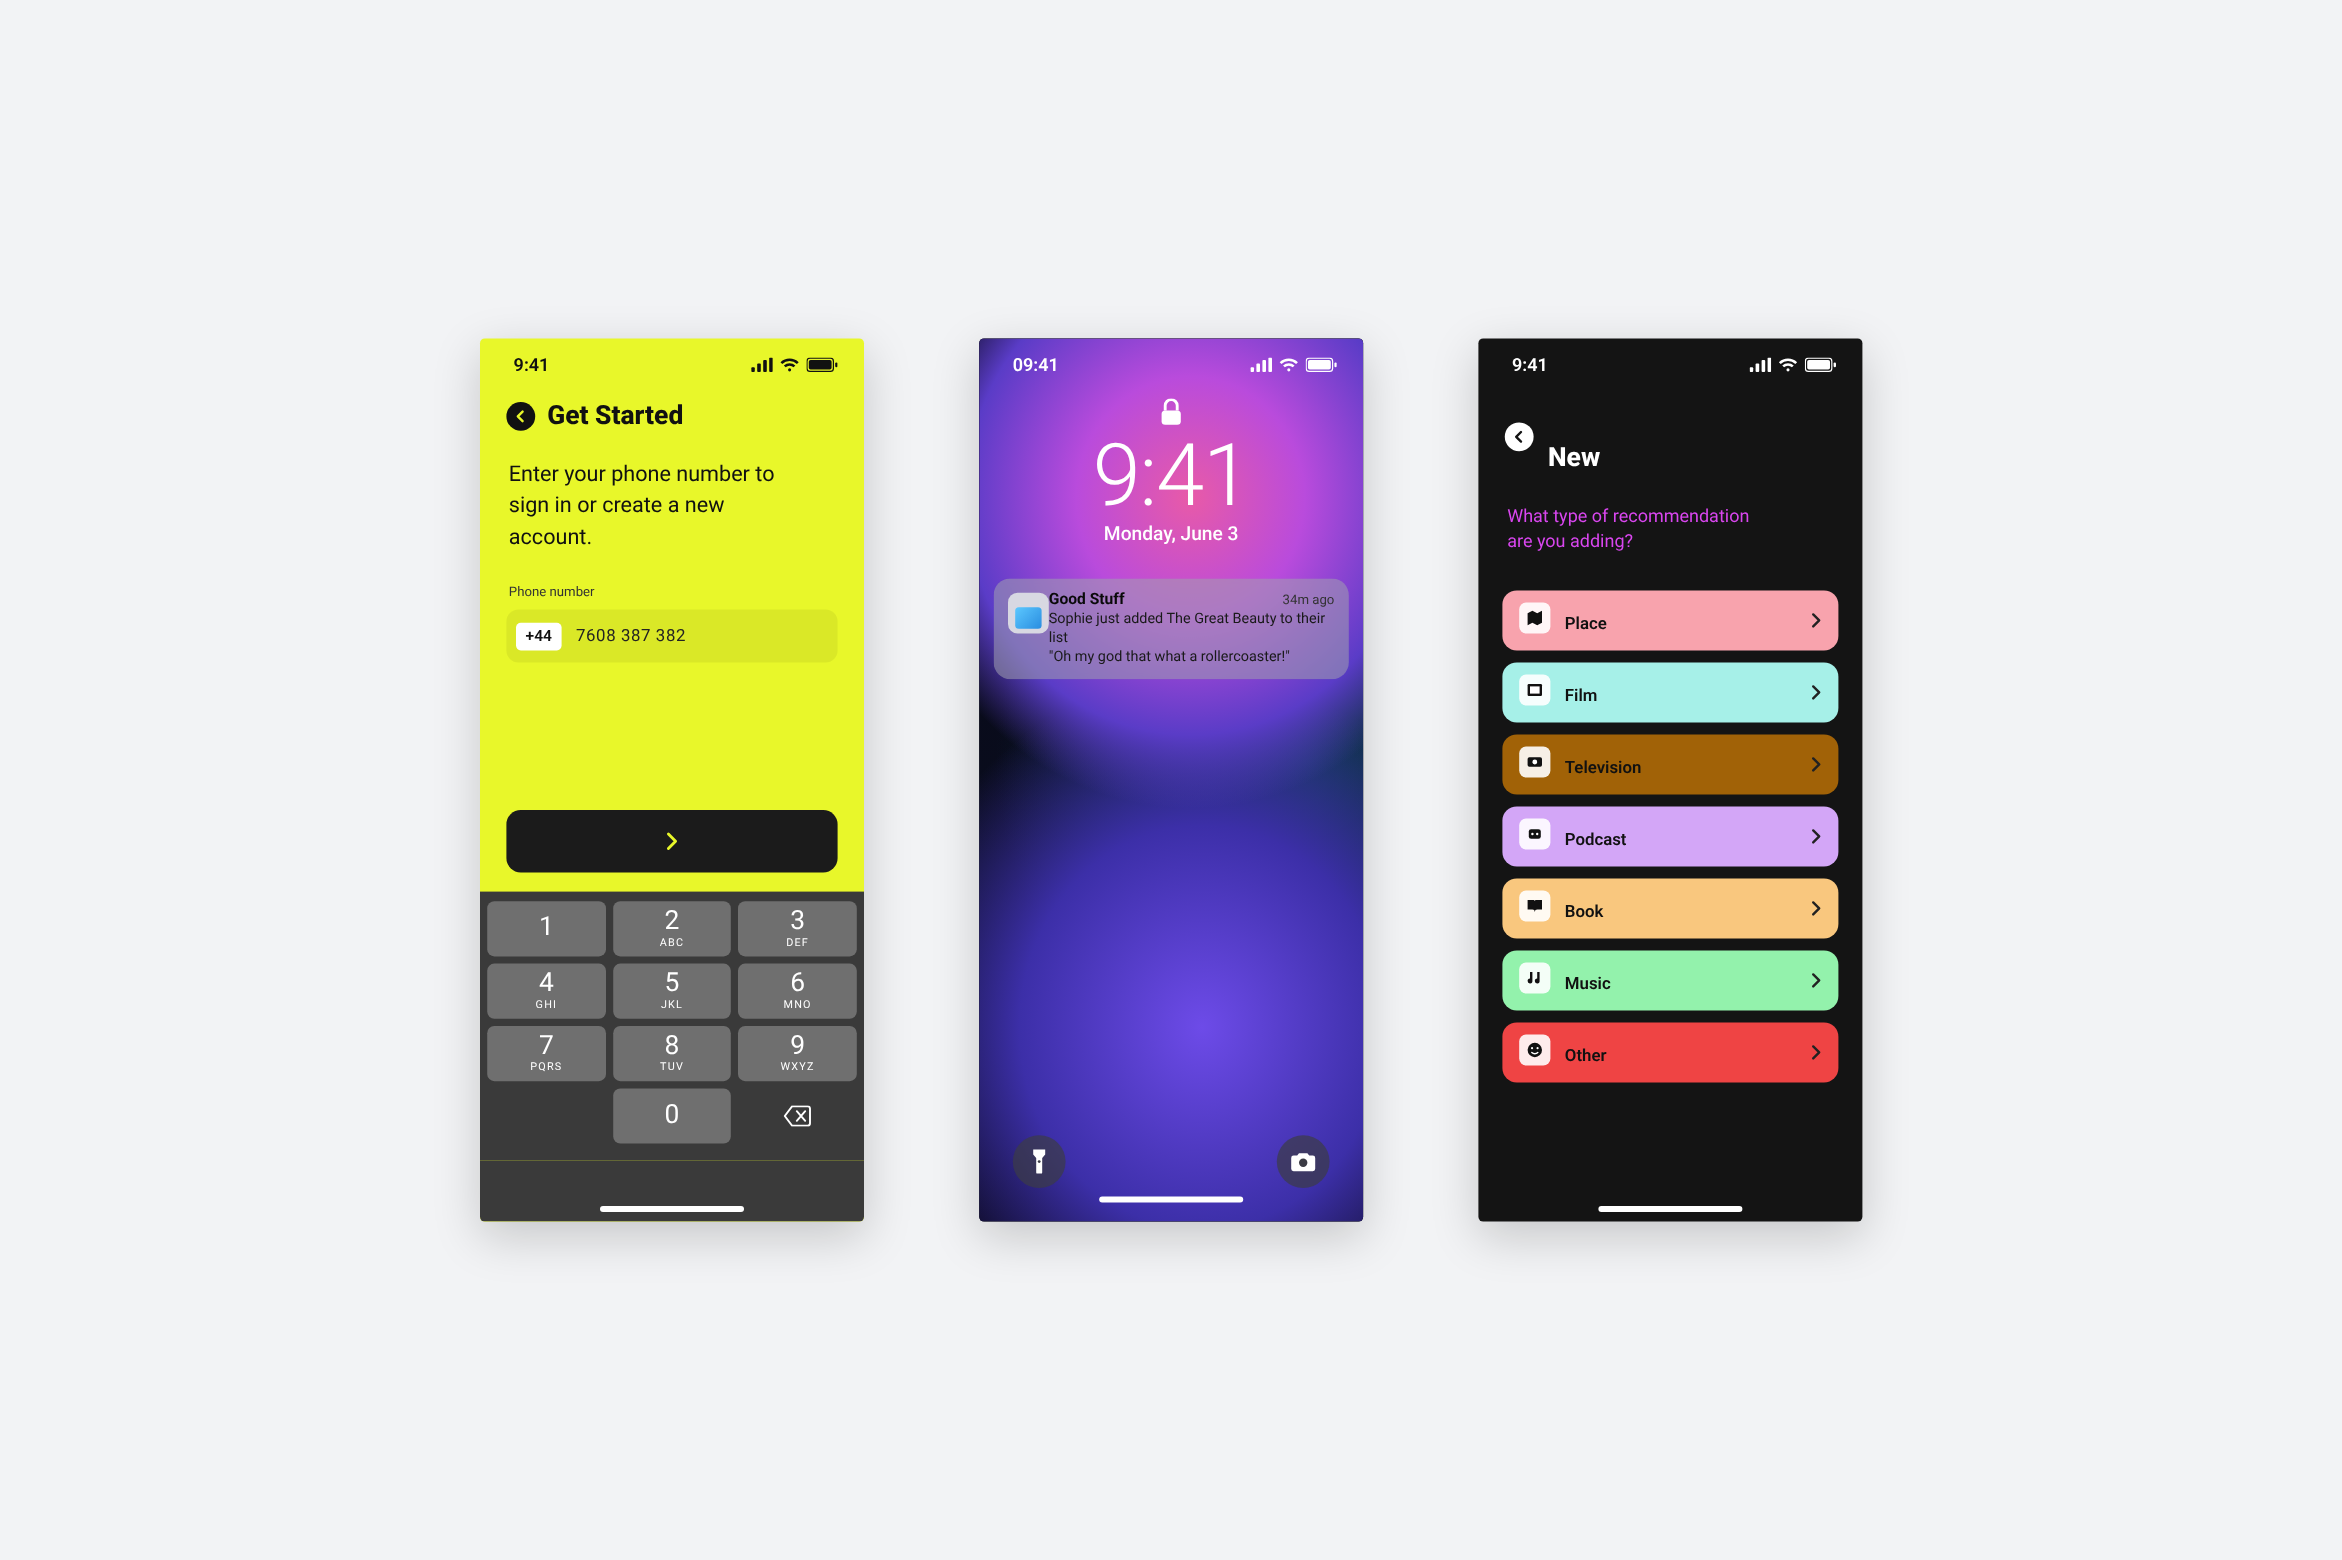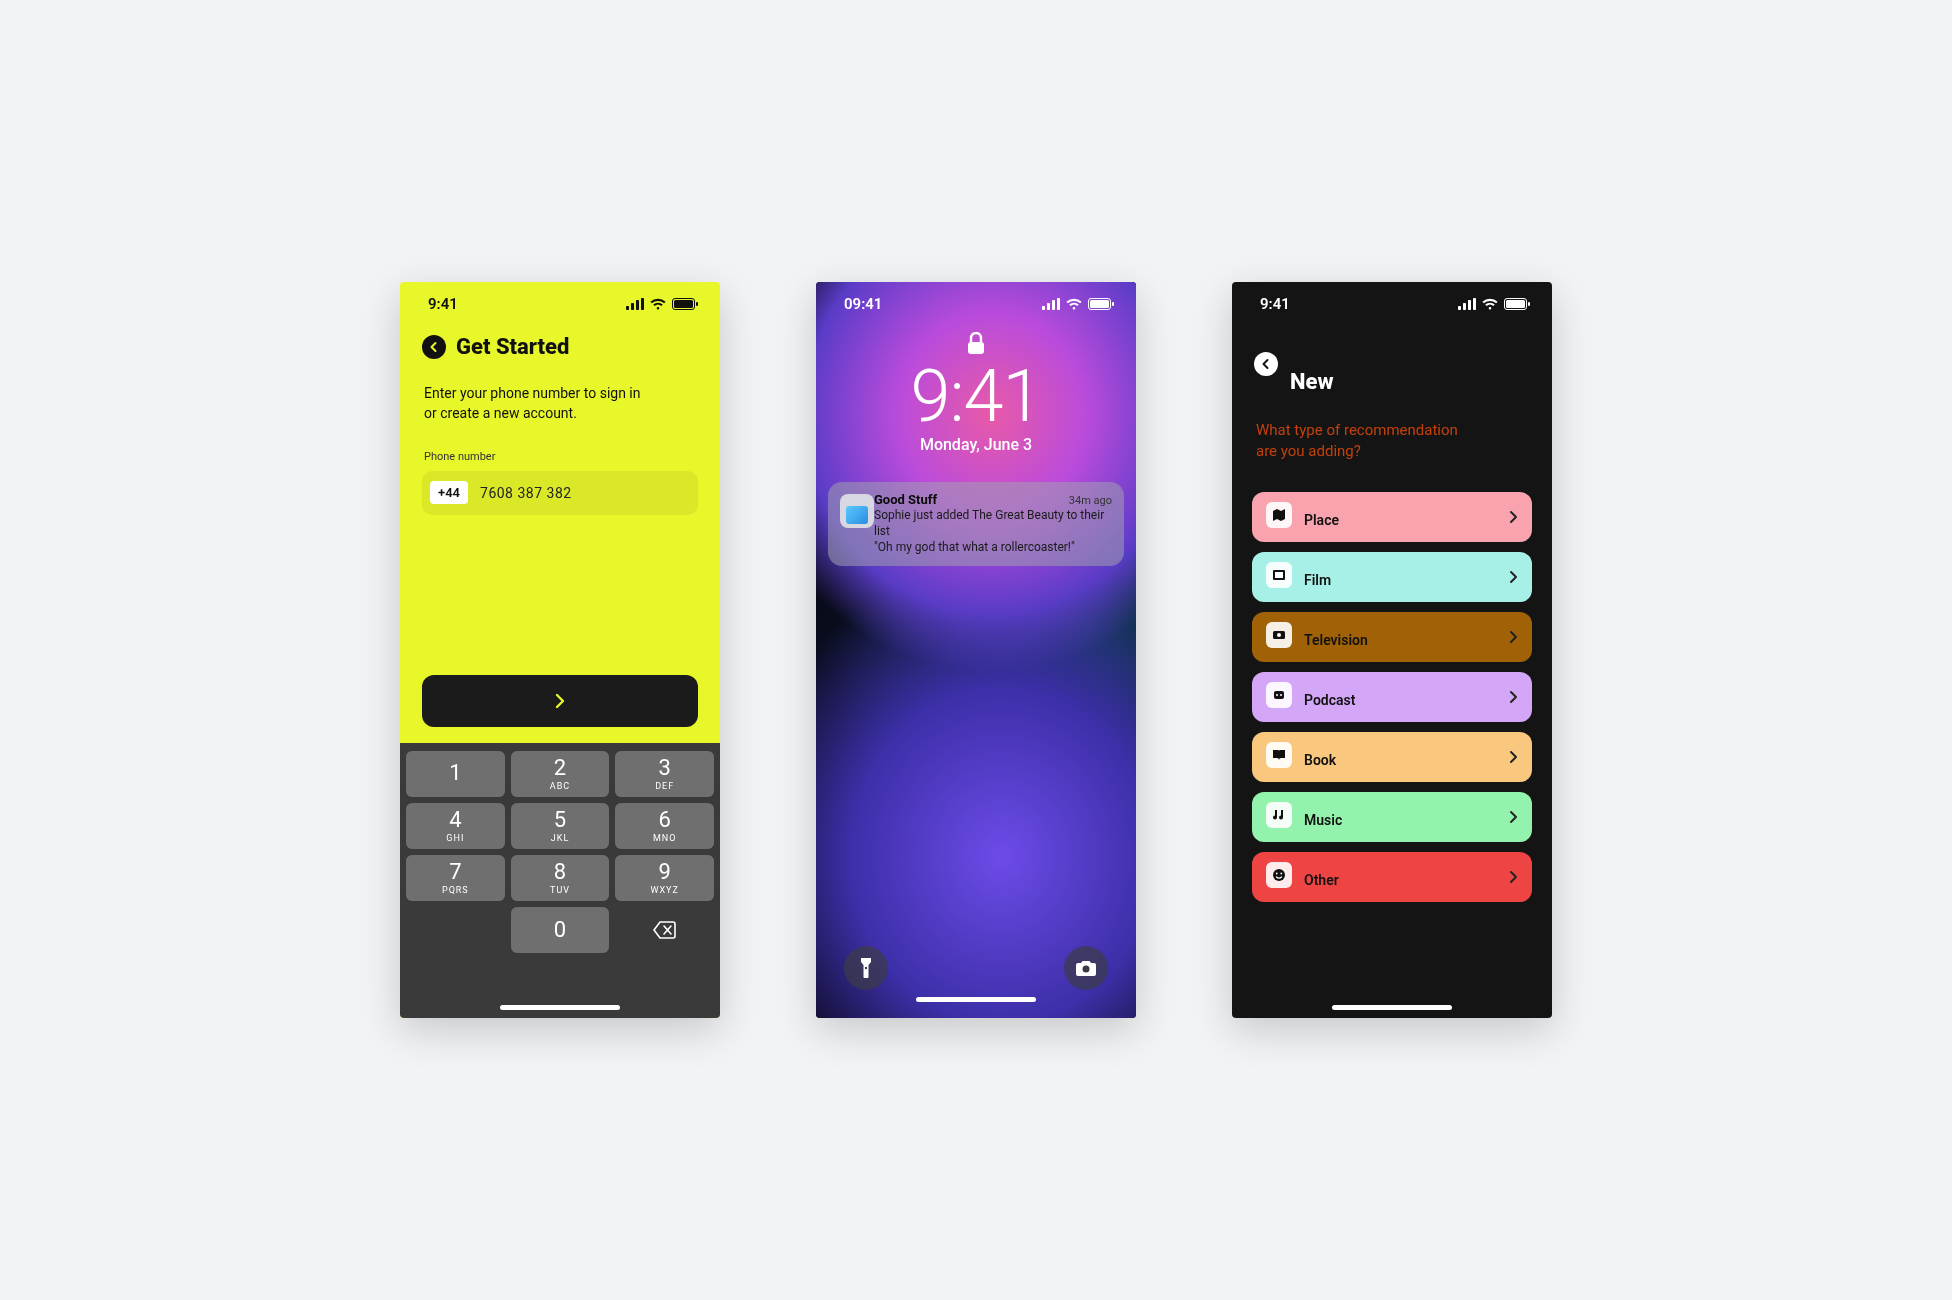--- a/index.html
+++ b/index.html
@@ -38,21 +38,21 @@
   .status-right svg { display: block; }
 
   
   .s1 { background: #e8f72a; color: #111; }
   .s1 .header { display: flex; align-items: center; gap: 10px; padding: 8px 22px 4px; }
   .back-circle {
     width: 24px; height: 24px; border-radius: 50%; background: #111;
     display: flex; align-items: center; justify-content: center;
   }
   .s1 .title { font-size: 22px; font-weight: 800; }
-  .s1 .subtitle { padding: 20px 24px 0; font-size: 14px; line-height: 1.45; color: #111; max-width: 280px; }
+  .s1 .subtitle { padding: 20px 24px 0; font-size: 18px; line-height: 1.45; color: #111; max-width: 280px; }
   .s1 .field-label { padding: 26px 24px 8px; font-size: 11px; color: #333; }
   .s1 .phone-input {
     margin: 0 22px; height: 44px; border-radius: 10px;
     background: rgba(0,0,0,0.06);
     display: flex; align-items: center; gap: 12px; padding: 0 8px;
   }
   .cc-box {
     background: #fff; border-radius: 4px; padding: 4px 8px;
     font-size: 13px; font-weight: 600; color: #111;
   }
@@ -122,21 +122,21 @@
     display: flex; align-items: center; justify-content: center;
   }
   .s2 .home-ind { position: absolute; bottom: 8px; left: 50%; transform: translateX(-50%); }
 
   
   .s3 { background: #141414; color: #fff; }
   .s3 .status-bar { color: #fff; }
   .s3 .header { display: flex; align-items: center; gap: 12px; padding: 8px 22px 4px; }
   .s3 .back-circle { background: #fff; }
   .s3 .title { font-size: 22px; font-weight: 800; color: #fff; margin-top: 35px; }
-  .s3 .subtitle { padding: 22px 24px 0; font-size: 15px; line-height: 1.4; color: #c2410c; max-width: 260px; }
+  .s3 .subtitle { padding: 22px 24px 0; font-size: 15px; line-height: 1.4; color: #d946ef; max-width: 260px; }
   .cat-list { padding: 30px 20px 0; display: flex; flex-direction: column; gap: 10px; }
   .cat {
     height: 50px; border-radius: 12px; display: flex; align-items: flex-end;
     padding: 14px 14px; gap: 12px; color: #111;
   }
   .cat .iconbox {
     width: 26px; height: 26px; border-radius: 6px;
     display: flex; align-items: center; justify-content: center;
     background: rgba(255,255,255,0.9);
   }

